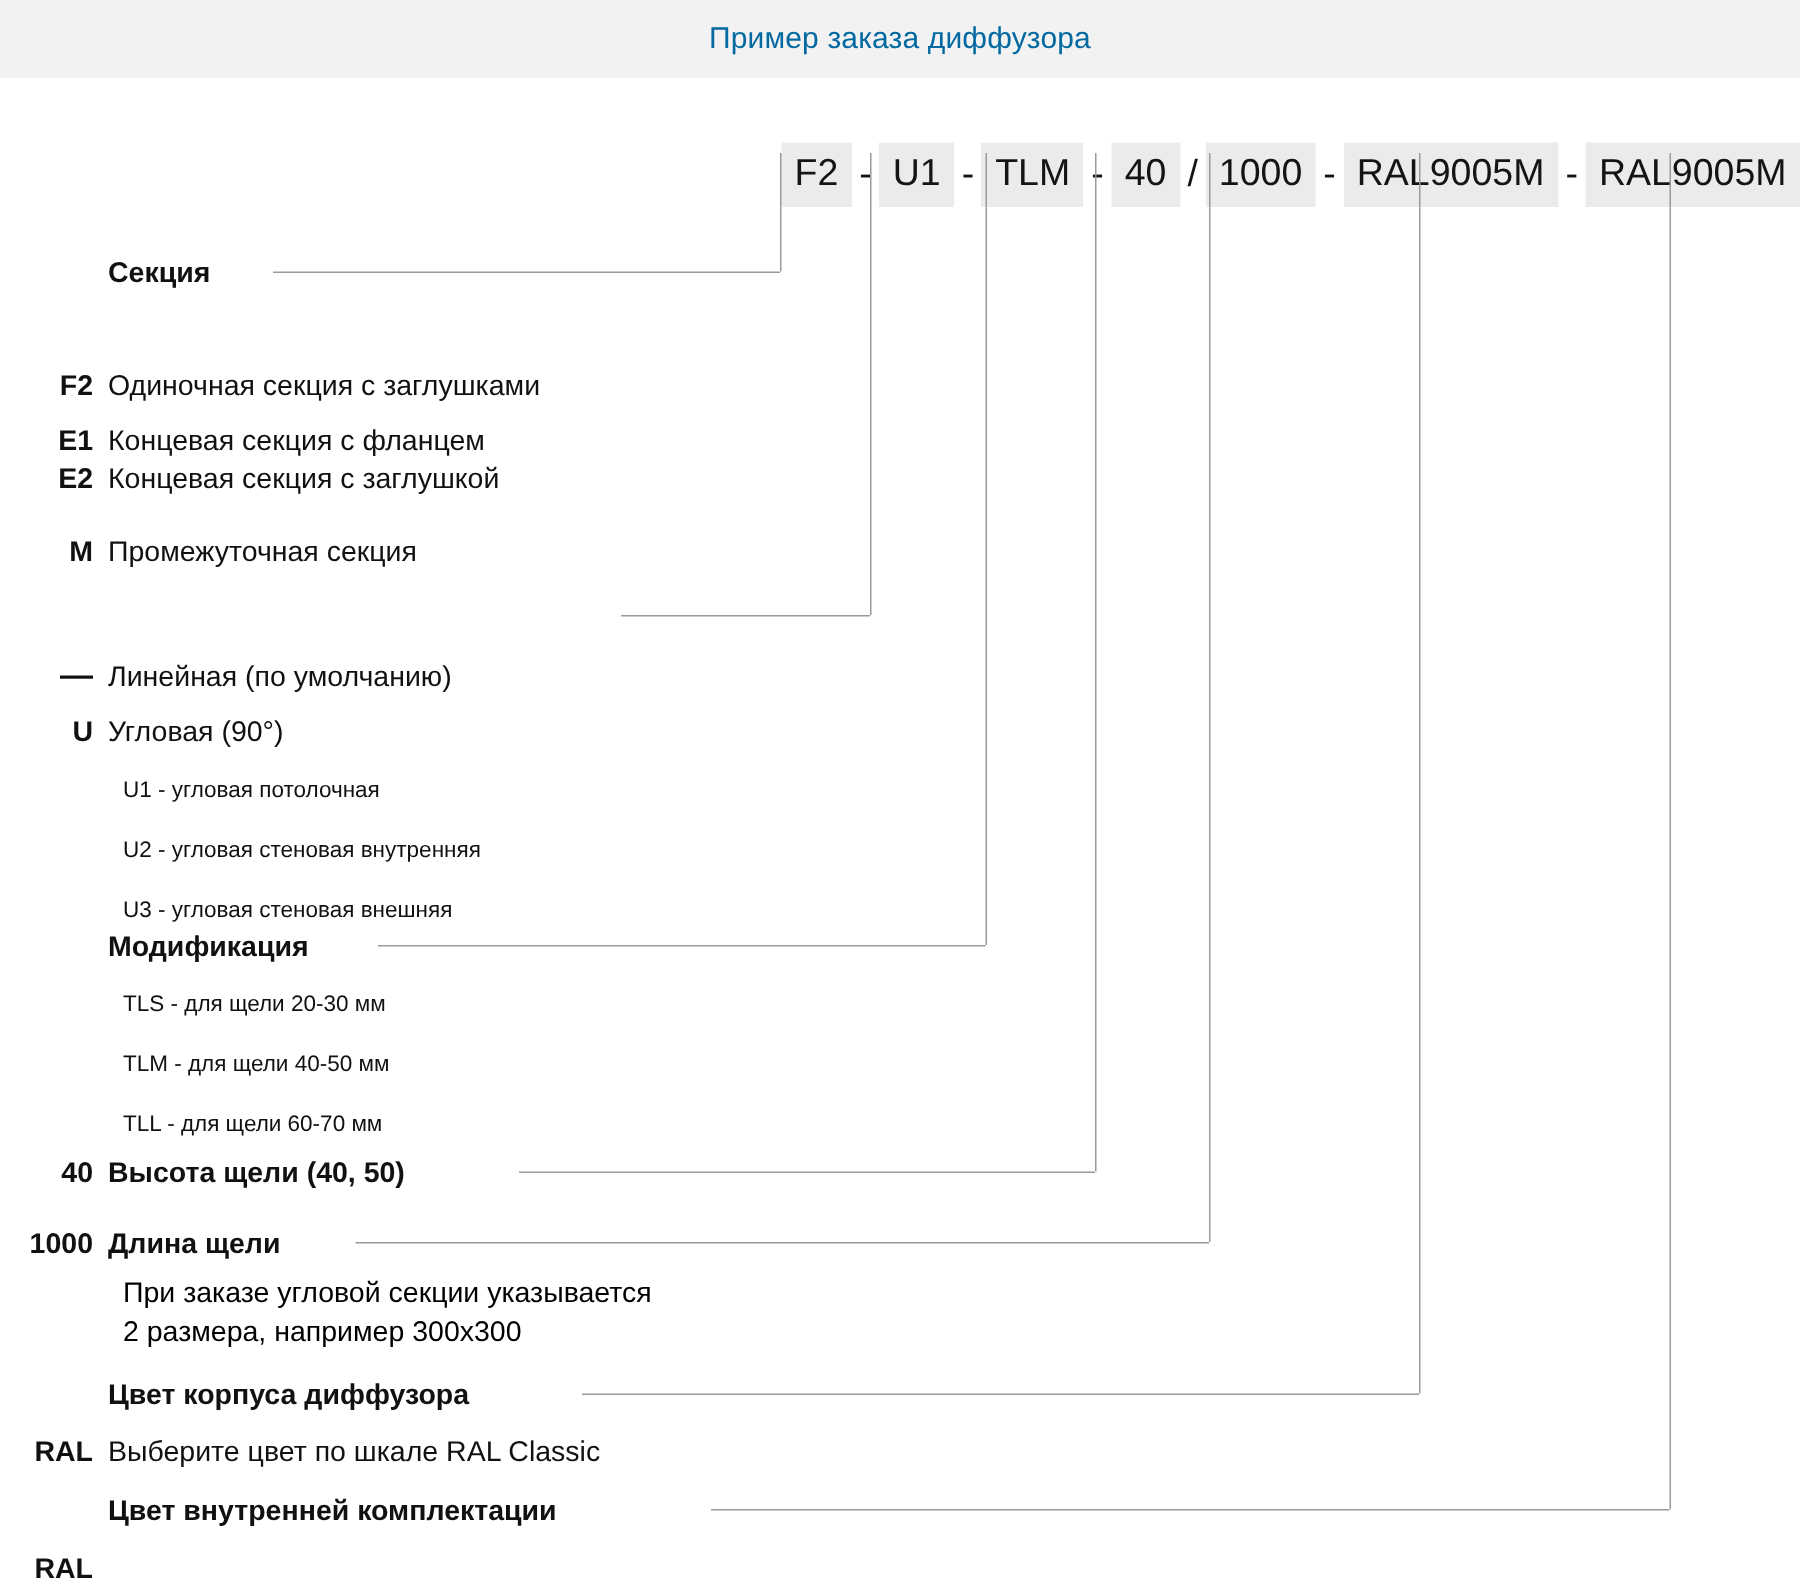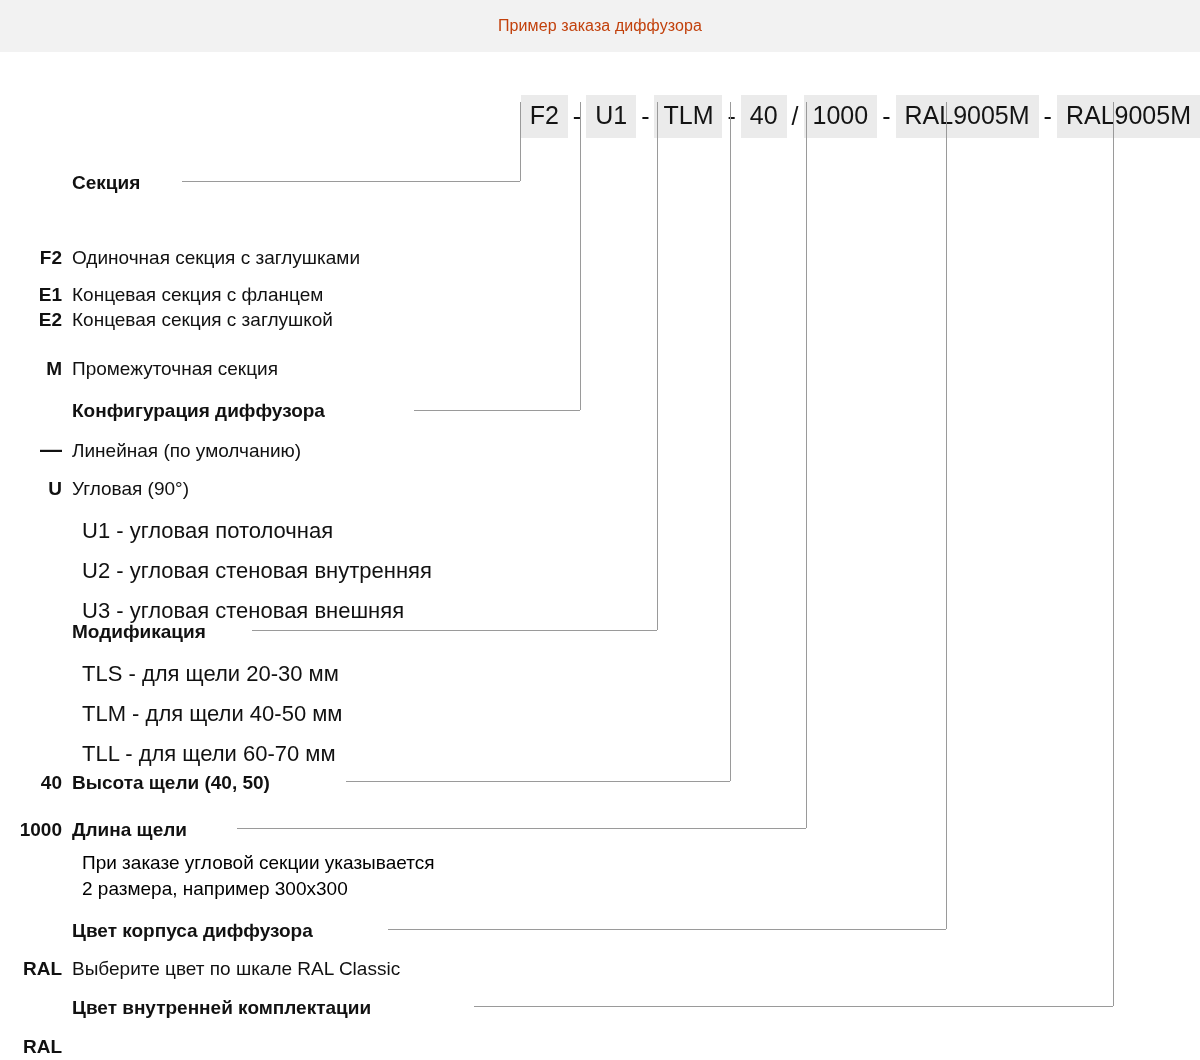--- a/index.html
+++ b/index.html
@@ -20,22 +20,22 @@
   .header {
     width: 1200px;
     height: 52px;
     background: #f2f2f2;
     display: flex;
     align-items: center;
     justify-content: center;
     box-sizing: border-box;
   }
   .header-title {
-    font-size: 16px;
-    color: #c2410c;
+    font-size: 20px;
+    color: #0369a1;
     letter-spacing: 0.1px;
   }
 
   
   .code-row {
     position: absolute;
     top: 95px;
     left: 0;
     width: 1200px;
     height: 42px;
@@ -85,21 +85,21 @@
     flex: none;
     box-sizing: border-box;
     color: #111;
   }
   .label {
     font-size: 19px;
     color: #111;
     white-space: nowrap;
   }
   .label.bold { font-weight: bold; }
-  .label.sub { font-size: 22px; }
+  .label.sub { font-size: 15px; }
   .dash-key {
     font-size: 22px;
     font-weight: bold;
     line-height: 0.9;
   }
 
   
   .hline {
     position: absolute;
     height: 1px;
@@ -179,24 +179,20 @@
   </div>
   <div class="row" style="top:169px;">
     <div class="key">E2</div>
     <div class="label">Концевая секция с заглушкой</div>
   </div>
   <div class="row" style="top:218px;">
     <div class="key">M</div>
     <div class="label">Промежуточная секция</div>
   </div>
 
-  <div class="row" style="top:260px;">
-    <div class="key"></div>
-    <div class="label bold">Конфигурация диффузора</div>
-  </div>
   <div class="row" style="top:300px;">
     <div class="key dash-key">—</div>
     <div class="label">Линейная (по умолчанию)</div>
   </div>
   <div class="row" style="top:338px;">
     <div class="key">U</div>
     <div class="label">Угловая (90°)</div>
   </div>
   <div class="row" style="top:378px; padding-left:10px;">
     <div class="key"></div>

